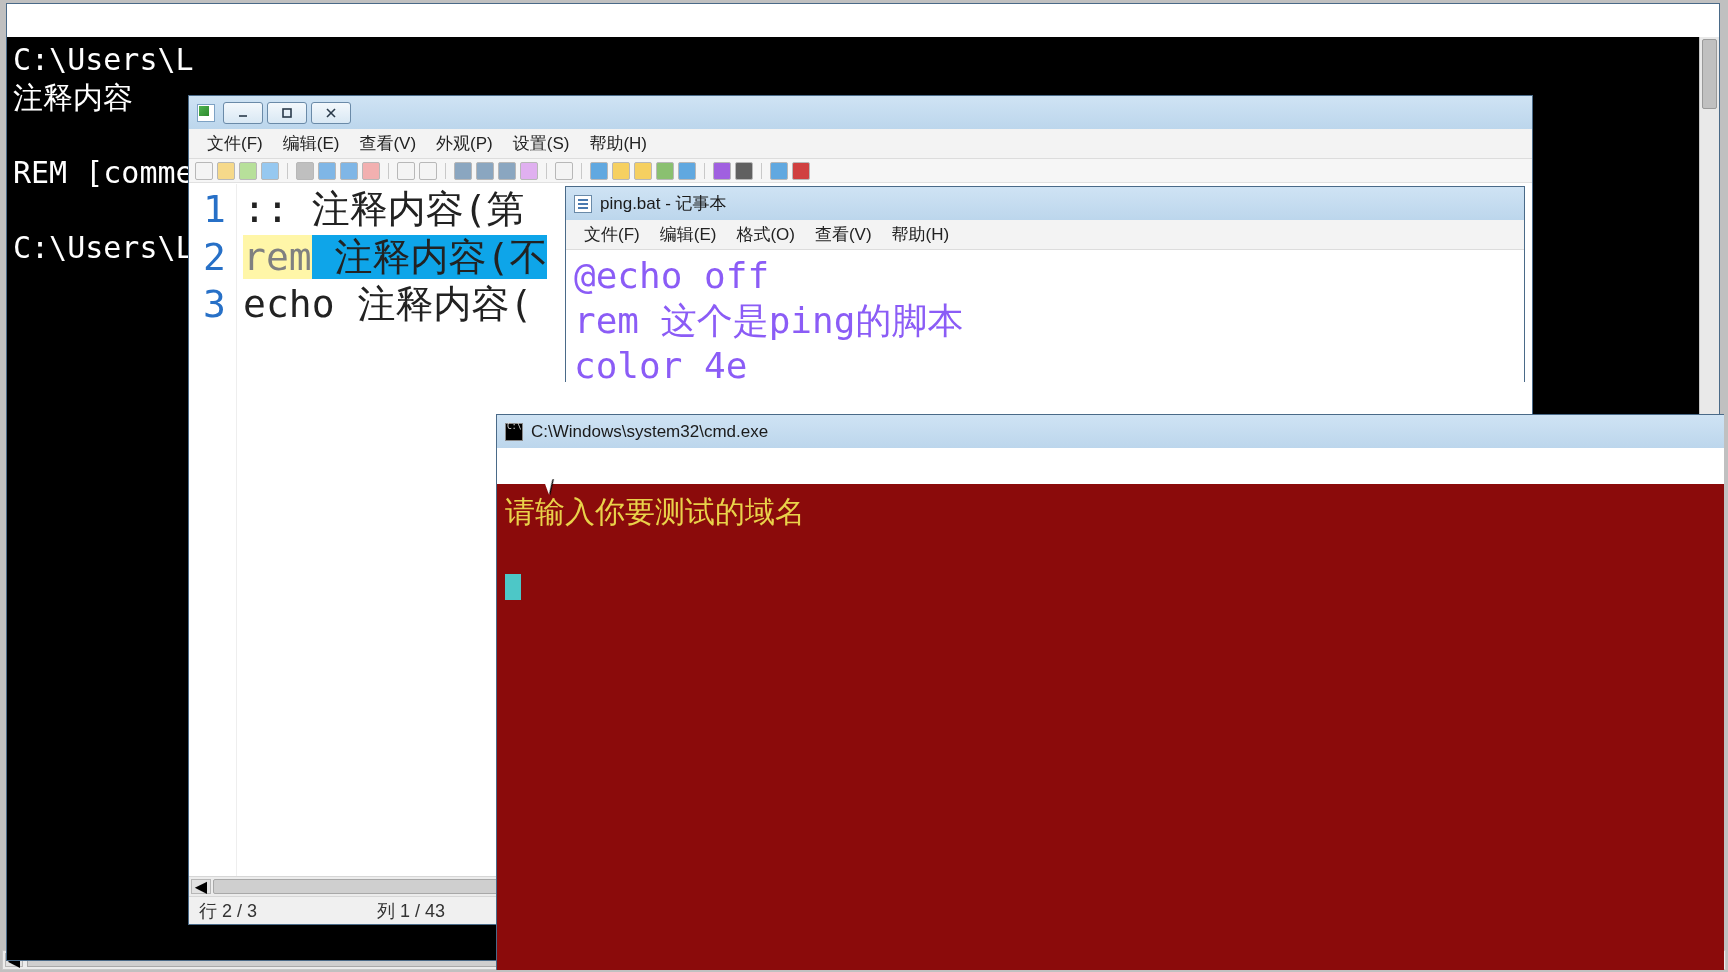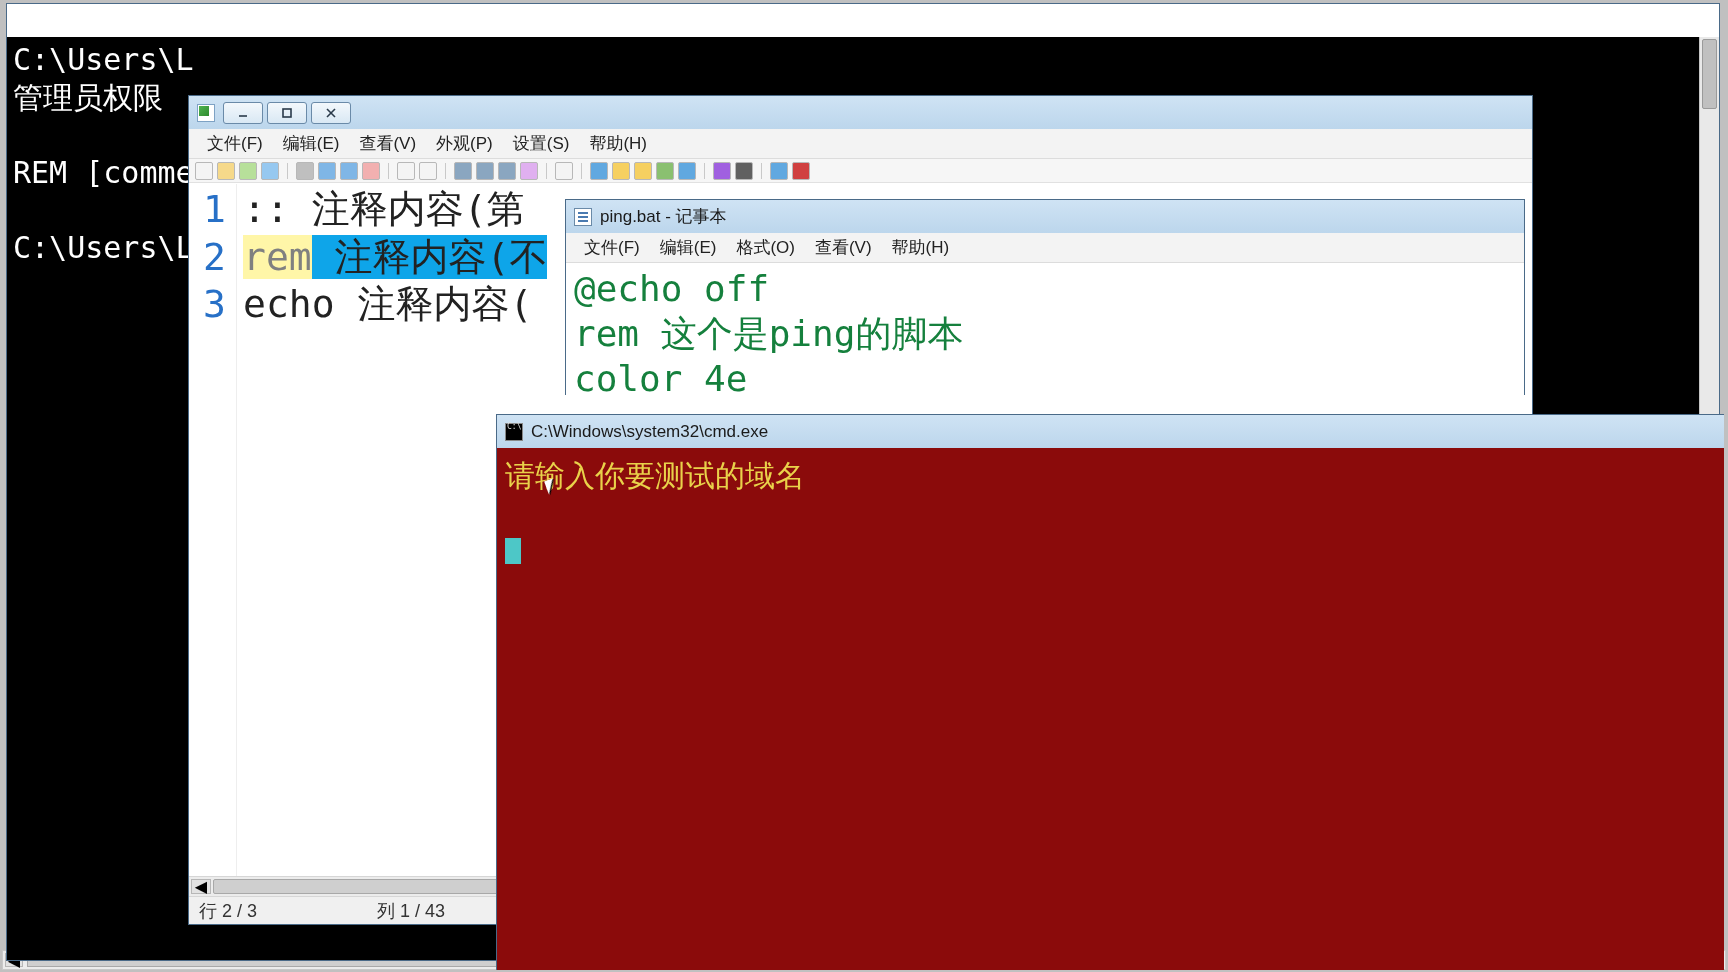--- a/index.html
+++ b/index.html
@@ -112,24 +112,24 @@
   }
   #np3 .hscroll .aleft { left: 2px; }
   #np3 .hscroll .aright { right: 2px; }
 
   
   .np3-icon { display:inline-block; width:18px; height:18px; position:relative; }
   .np3-icon::before { content:""; position:absolute; inset:0; background:#fff; border:1px solid #7ea2c4; }
   .np3-icon::after { content:""; position:absolute; left:2px; top:2px; width:10px; height:10px; background:linear-gradient(135deg,#4fb24f,#2e8b2e); }
 
   
-  #notepad { left: 565px; top: 186px; width: 960px; height: 196px; z-index: 3; border-bottom: none; margin-top: 13px; }
+  #notepad { left: 565px; top: 186px; width: 960px; height: 196px; z-index: 3; border-bottom: none; }
   #notepad .body {
     position: absolute; left: 0; right: 0; top: 64px; bottom: 0;
-    background: #fff; color: #15803d;
+    background: #fff; color: #8b5cf6;
     font-family: "Consolas","NSimSun",monospace;
     font-size: 36px; line-height: 1.25;
     padding: 2px 8px; white-space: pre;
     overflow: hidden;
   }
   .notepad-icon {
     display:inline-block; width:18px; height:18px;
     background:#fff; border:1px solid #6a8aa8; position:relative;
   }
   .notepad-icon::after {
@@ -139,20 +139,21 @@
 
   
   #cmd-front { left: 496px; top: 414px; width: 1228px; height: 556px; z-index: 4; border-right: none; border-bottom: none; }
   #cmd-front .body {
     position: absolute; inset: 33px 0 0 0;
     background: #8b0b0b; color: #e9d24a;
     font-family: "Consolas","NSimSun",monospace;
     font-size: 30px; line-height: 1.3;
     padding: 8px 8px;
     white-space: pre;
+    margin-top: 36px;
   }
   #cmd-front .cursor {
     display:inline-block; width:16px; height:26px; background:#4dc7c7;
     vertical-align: baseline;
   }
 
   .cmd-icon {
     display:inline-block; width:18px; height:14px;
     background:#000; border:1px solid #888; position:relative;
   }
@@ -194,21 +195,21 @@
 <body>
 
 <div class="page-hscroll">
   <div class="arrow al">◀</div>
   <div class="thumb"></div>
   <div class="arrow ar">▶</div>
 </div>
 
 <div id="cmd-back" class="window">
   <div class="body"><span>C:\Users\L</span>
-<span>管理员权限</span>
+<span>注释内容</span>
 
 <span>REM [comme</span>
 
 <span>C:\Users\L</span></div>
   <div class="scrollbar-v">
     <div class="sb-thumb-v"></div>
   </div>
 </div>
 
 <div id="np3" class="window">

